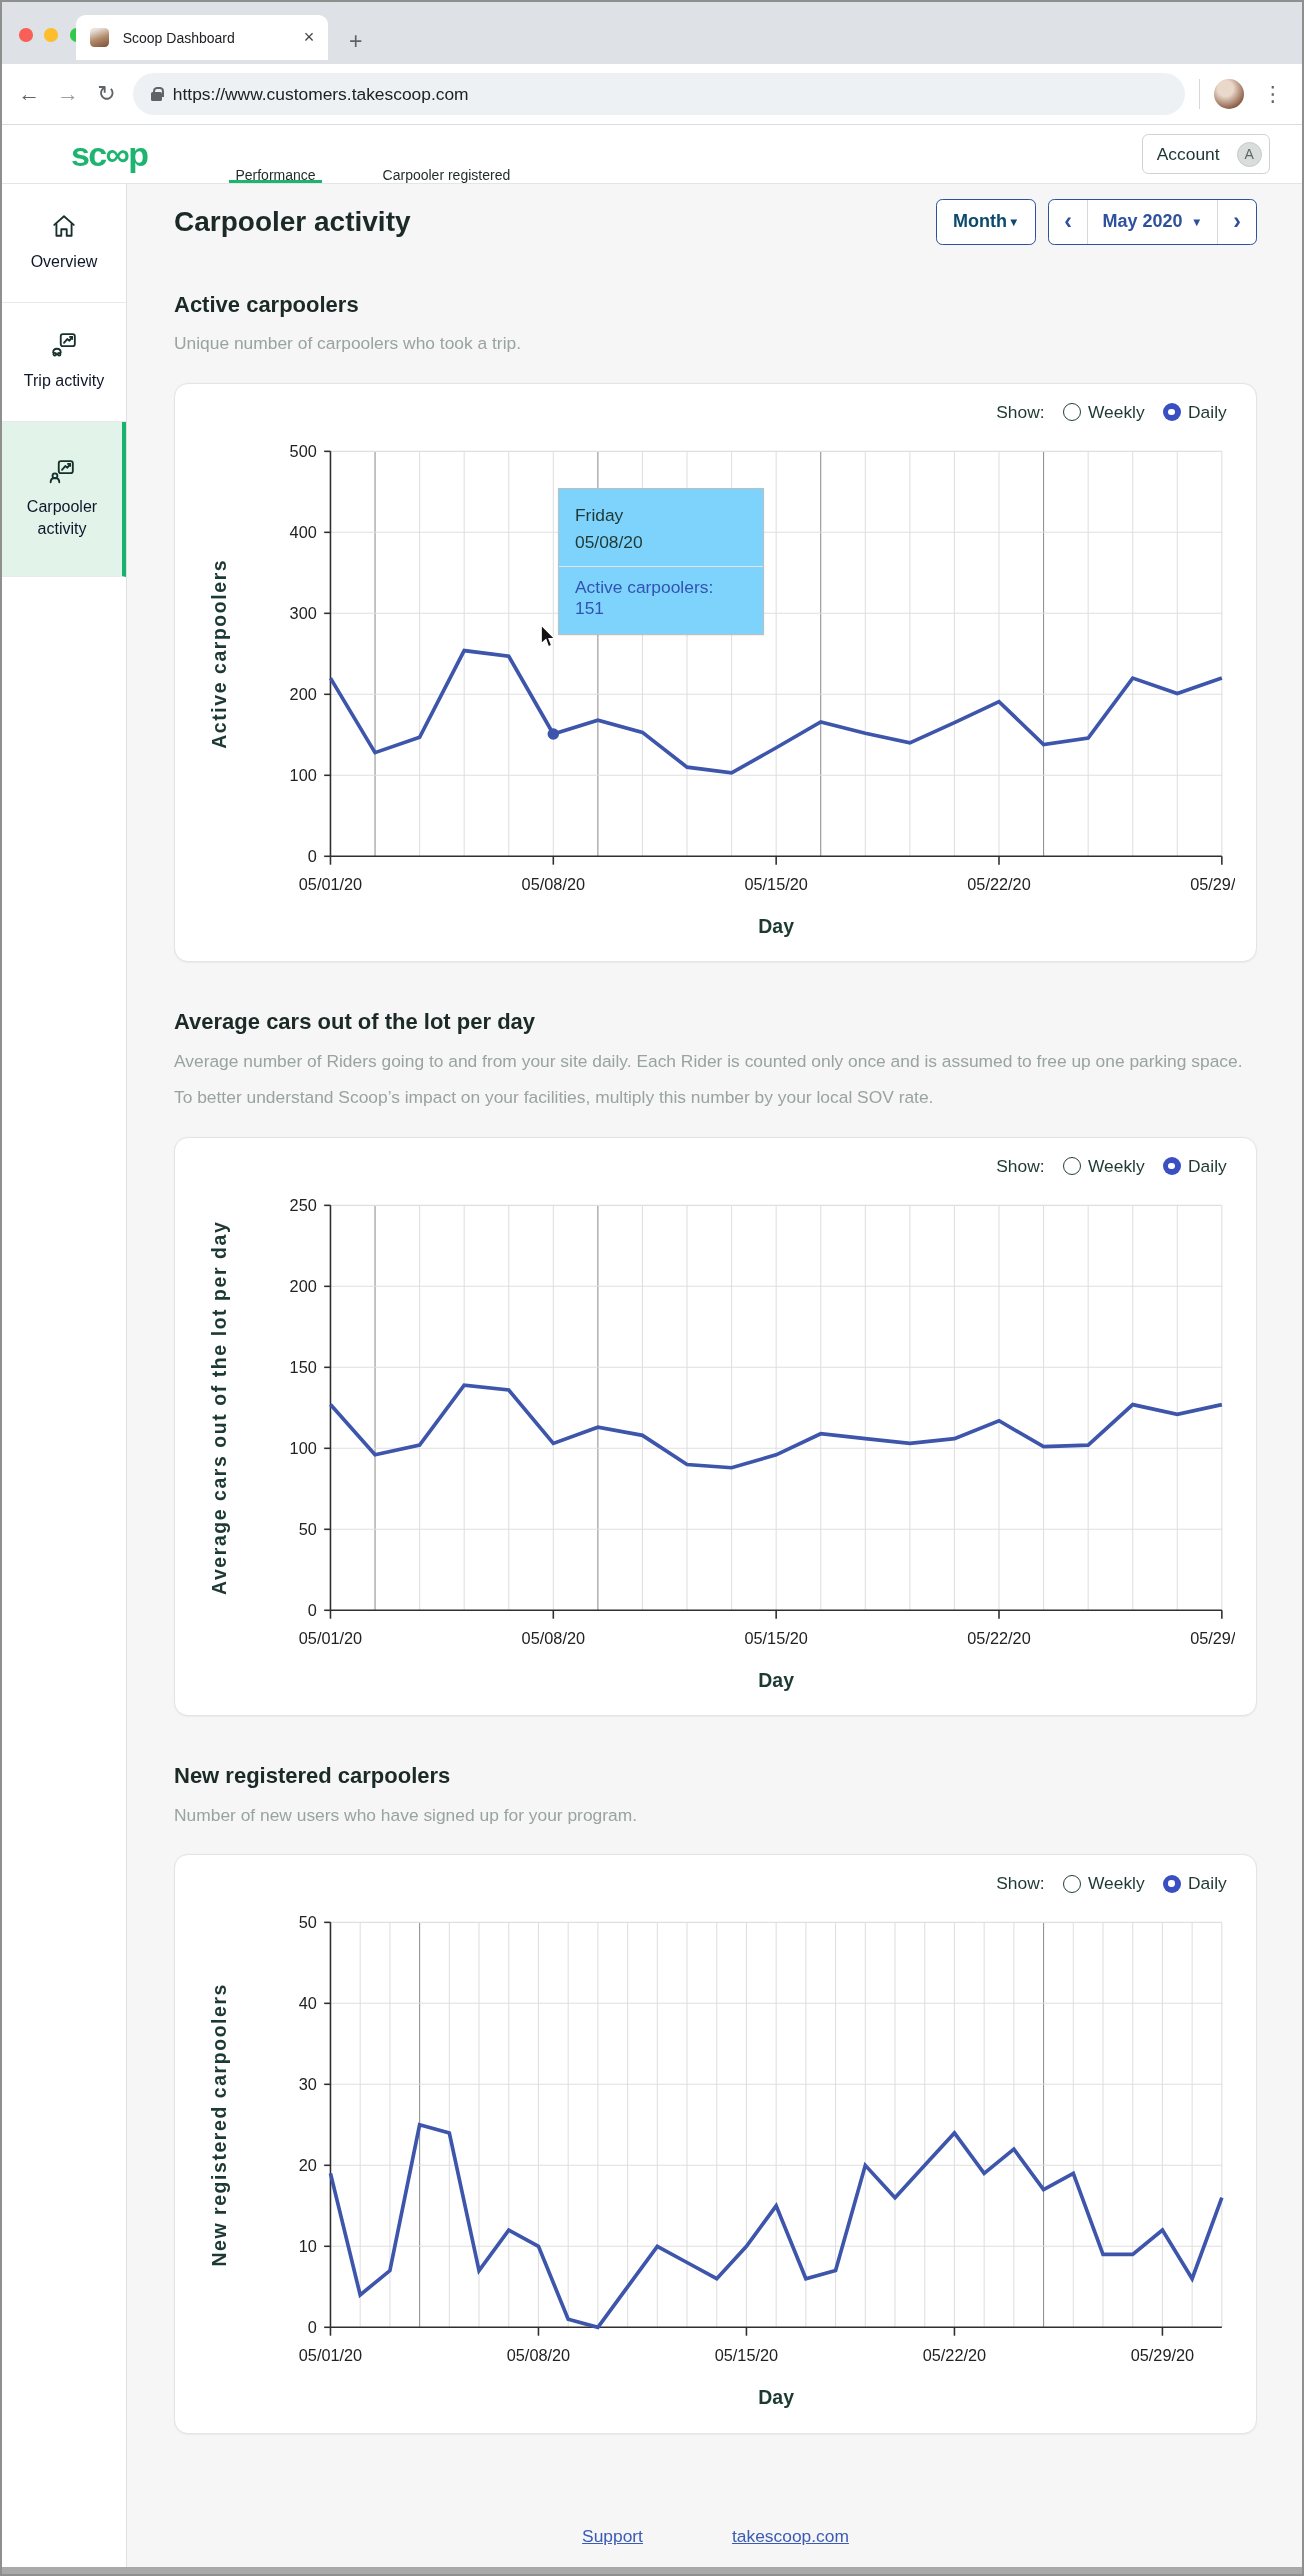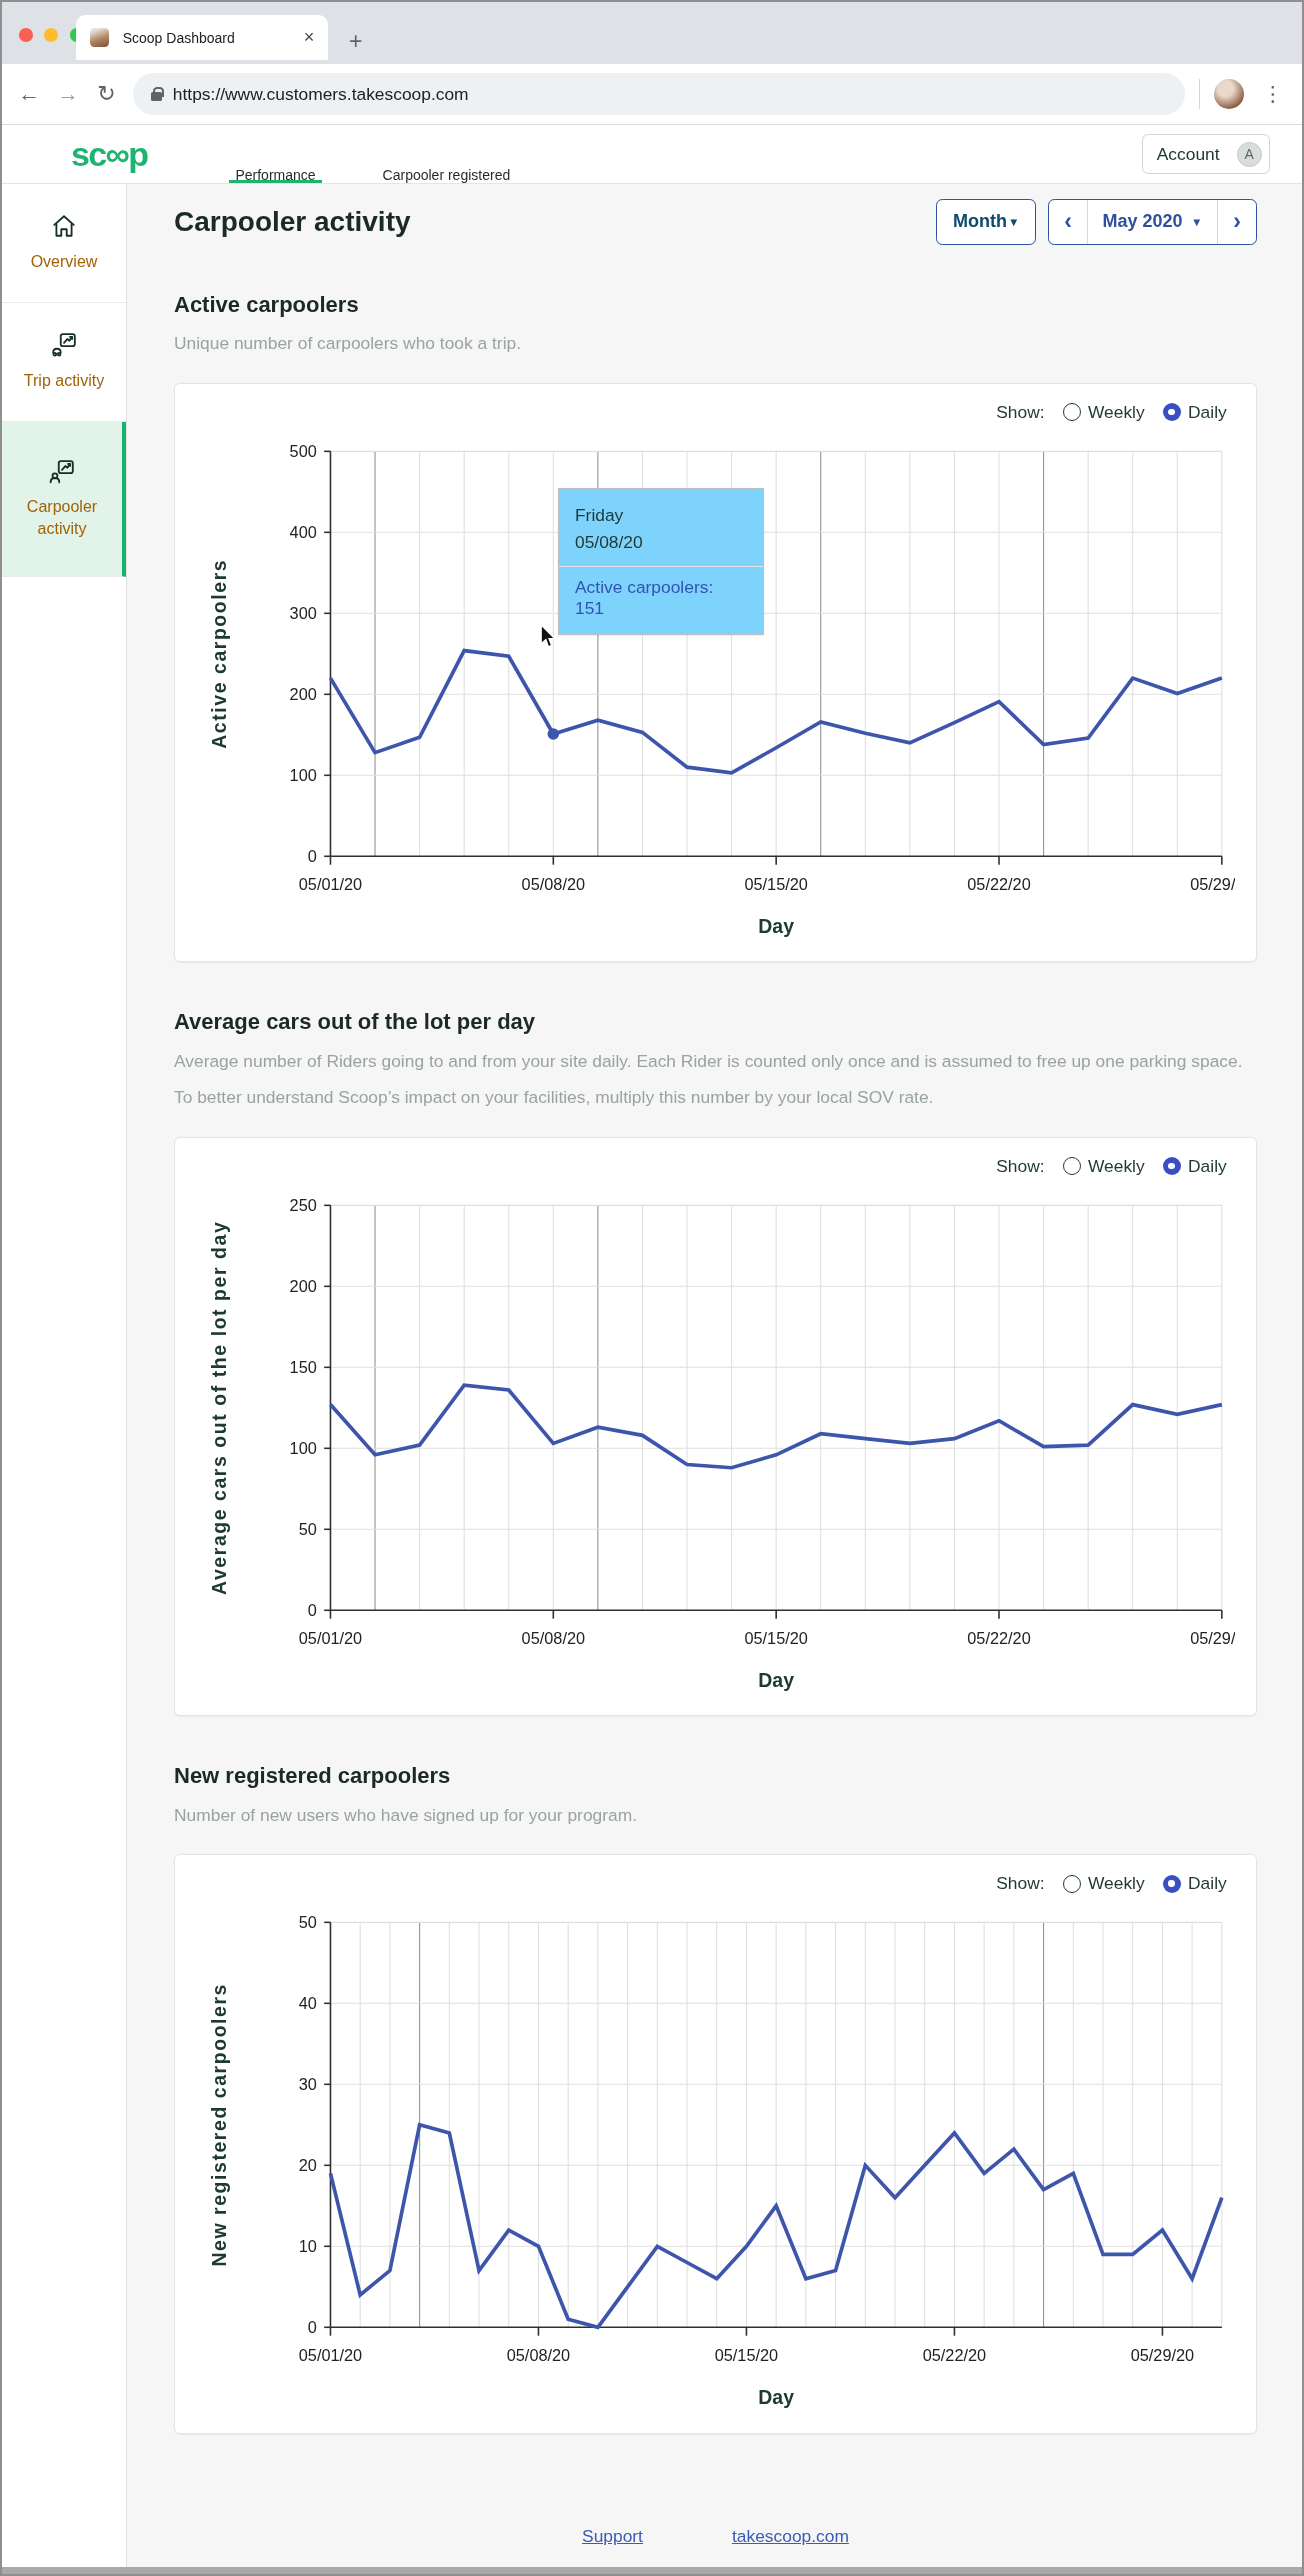--- a/index.html
+++ b/index.html
@@ -50,21 +50,21 @@
     font-size:17.4px; color:#1c3531; background:#fff; }
   .acct-avatar { width:25px; height:25px; border-radius:50%; background:#d9dddb;
     border:1.1px solid #c5cac8; color:#5c6664; font-size:14px; display:flex;
     align-items:center; justify-content:center; }
 
   
   .body-row { flex:1; display:flex; min-height:0; }
   .sidebar { width:125px; flex:none; background:#fff; border-right:1.1px solid #e0e0e0; }
   .side-item { display:flex; flex-direction:column; align-items:center; justify-content:center;
     gap:11.6px; border-bottom:1.1px solid #eaeaea; padding:16px 5.3px; min-height:119px;
-    font-size:16px; color:#a16207; text-align:center; line-height:1.35; }
+    font-size:16px; color:#0f172a; text-align:center; line-height:1.35; }
   .side-item svg { width:26px; height:26px; stroke:#16302b; fill:none; stroke-width:3.4;
     stroke-linecap:round; stroke-linejoin:round; }
   .side-item.active { background:#e2f3ea; border-right:4.2px solid #17b26e; min-height:155px; }
 
   .main { flex:1; background:#f6f6f7; padding:14.7px 45px 0 47px; display:flex;
     flex-direction:column; min-width:0; }
   .page-head { display:flex; align-items:center; }
   .page-title { font-size:28px; font-weight:700; color:#1b2a27; }
   .controls { margin-left:auto; display:flex; gap:11.6px; }
   .btn-month { height:46px; border:1.6px solid #2e509f; border-radius:6.3px; background:#fff;
@@ -74,21 +74,21 @@
   .date-nav { height:46px; border:1.6px solid #2e509f; border-radius:6.3px; background:#fff;
     display:flex; align-items:stretch; }
   .date-nav .seg { display:flex; align-items:center; justify-content:center;
     color:#2e509f; font-size:18px; font-weight:600; }
   .seg.chev { width:38px; font-size:23px; font-weight:700; }
   .seg.mid { width:131px; gap:8.4px; border-left:1.1px solid #d8d8d8; border-right:1.1px solid #d8d8d8; }
 
   section { margin-top:47px; }
   .sec-h2 { font-size:22px; font-weight:700; color:#1b2a27; }
   .sec-desc { font-size:17.4px; color:#99a39f; margin-top:7.4px; line-height:2.1; max-width:1083px; }
-  .card { margin-top:21px; background:#fff; border:1.1px solid #e3e5e4; border-radius:6px;
+  .card { margin-top:21px; background:#fff; border:1.1px solid #e3e5e4; border-radius:14px;
     box-shadow:0 0.5px 1.6px rgba(0,0,0,.05); padding:11.6px 24px 10.5px; }
   .show-row { display:flex; justify-content:flex-end; align-items:center; gap:18px;
     font-size:17.4px; color:#1f3833; padding:4.2px 5.3px 0 0; height:29.5px; }
   .opt { display:flex; align-items:center; gap:7.4px; }
   .radio { width:18px; height:18px; border-radius:50%; border:1.6px solid #24403a; display:inline-block; position:relative; }
   .radio.checked { border:none; background:#3a4fc1; }
   .radio.checked::after { content:""; position:absolute; top:5.8px; left:5.8px; width:6.3px; height:6.3px;
     border-radius:50%; background:#fff; }
   .chart-wrap { position:relative; }
   .chart-wrap svg { display:block; }

